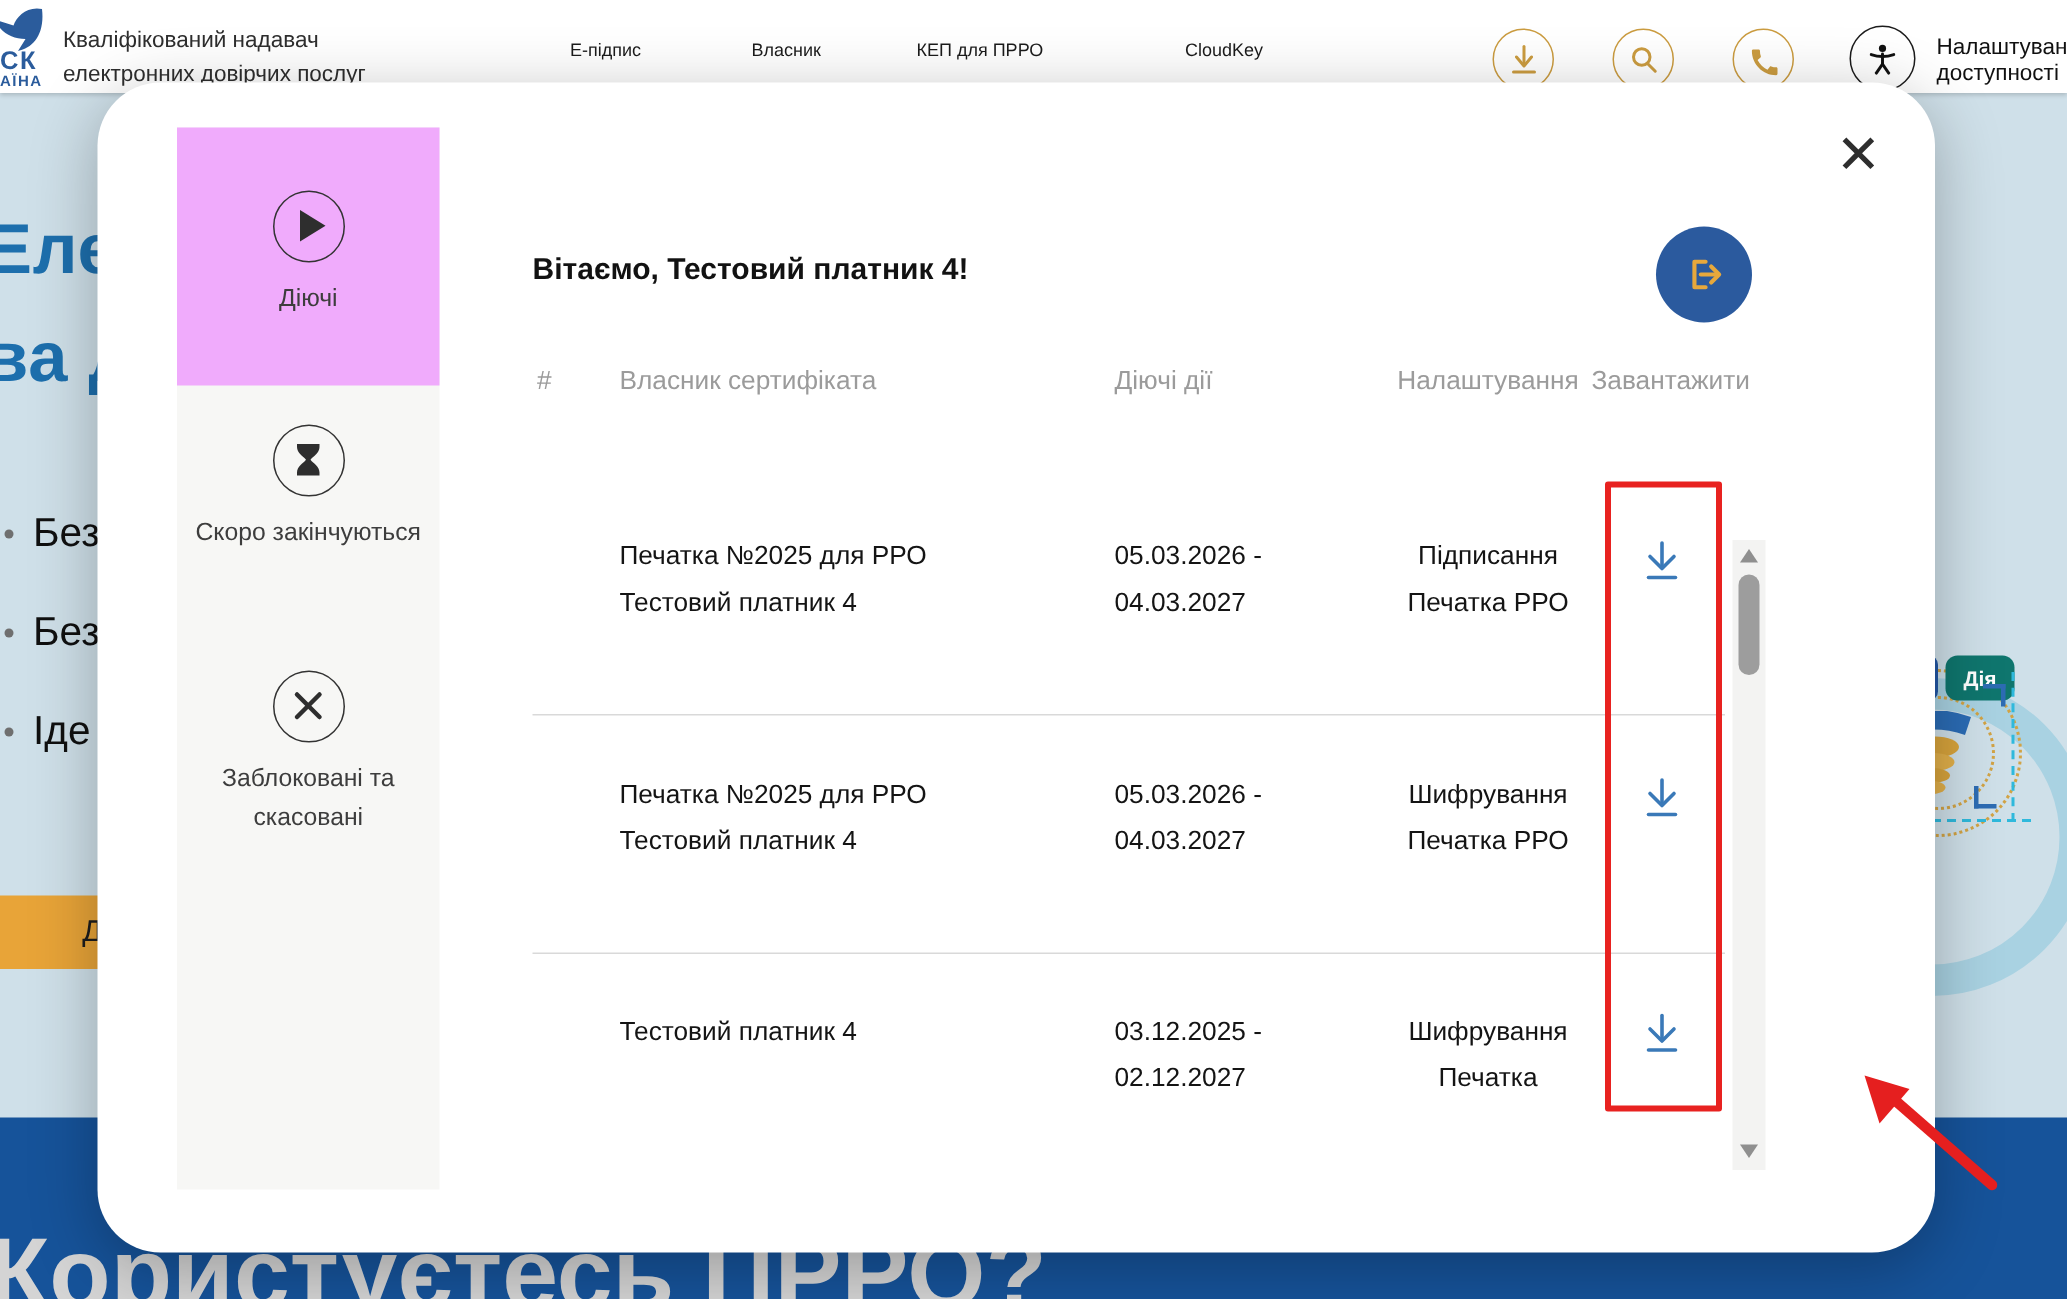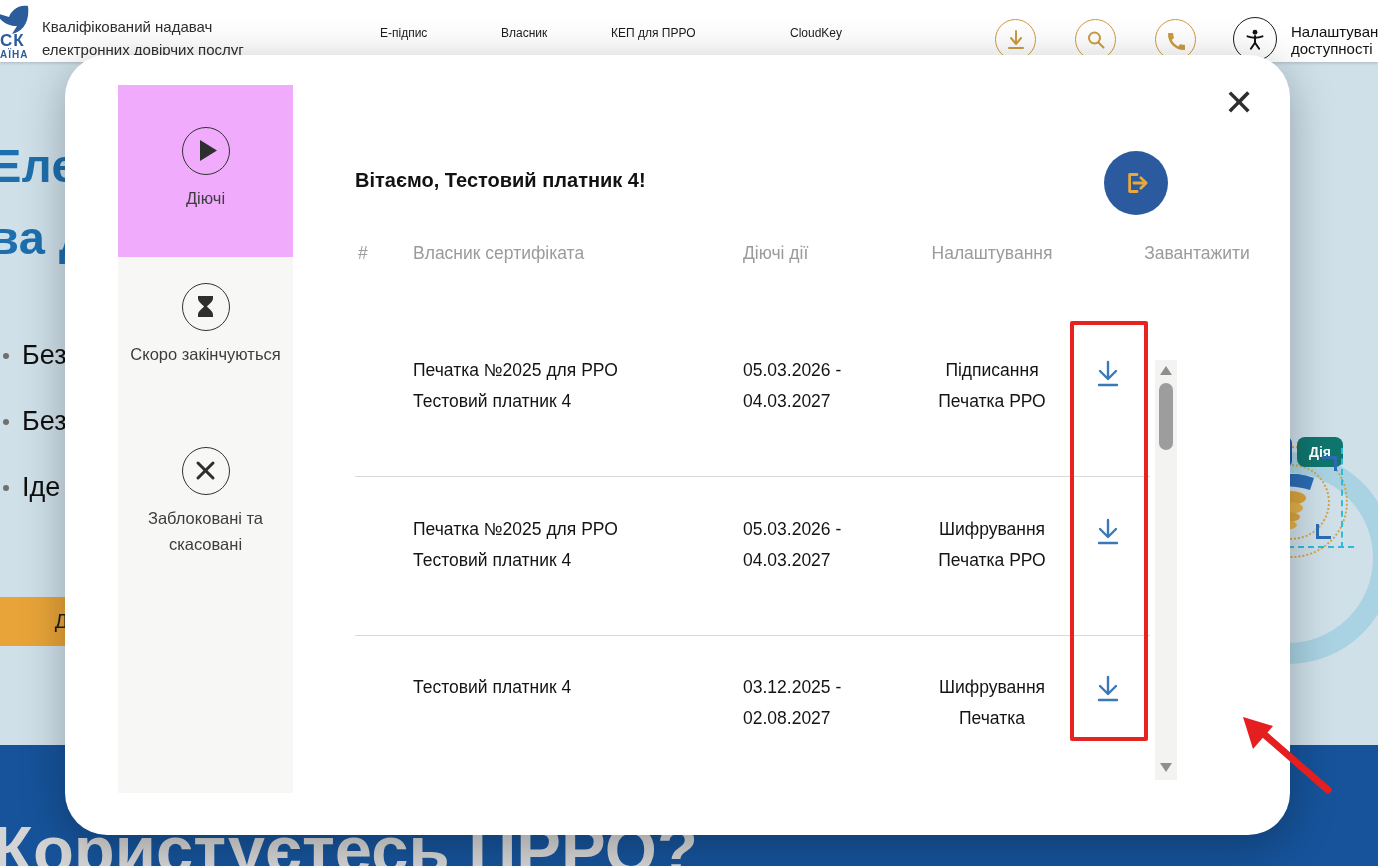--- a/index.html
+++ b/index.html
@@ -80,21 +80,21 @@
 
   .greeting { position:absolute; left:290px; top:114px; font-size:20px; font-weight:bold; color:#121212; }
   .logout-btn { position:absolute; left:1039px; top:96px; width:64px; height:64px; border-radius:50%;
     background:#2b5a9e; display:flex; align-items:center; justify-content:center; cursor:pointer; }
 
   .th { position:absolute; top:188px; font-size:17.5px; color:#9b9b9b; }
   .th-num { left:293px; }
   .th-owner { left:348px; }
   .th-valid { left:678px; }
   .th-purp { left:838px; width:178px; text-align:center; }
-  .th-dl { left:1071px; width:122px; text-align:center; }
+  .th-dl { left:996px; width:122px; }
 
   .cell { position:absolute; font-size:17.5px; color:#141414; line-height:31px; }
   .c-owner { left:348px; }
   .c-valid { left:678px; }
   .c-purp { left:838px; width:178px; text-align:center; }
   .dl-btn { position:absolute; left:1019px; width:48px; height:48px; display:flex; align-items:center;
     justify-content:center; cursor:pointer; }
   .divider { position:absolute; left:290px; width:795px; height:1px; background:#d9d9d9; }
 
   .sb-track { position:absolute; left:1090px; top:305px; width:22px; height:420px; background:#f3f3f2; }
@@ -277,21 +277,21 @@
       </svg>
     </div>
     <div class="divider" style="top:580px;"></div>
 
     <div class="cell c-owner" style="top:617px;">
       <div>Тестовий платник 4</div>
       <div></div>
     </div>
     <div class="cell c-valid" style="top:617px;">
       <div>03.12.2025 -</div>
-      <div>02.08.2027</div>
+      <div>02.12.2027</div>
     </div>
     <div class="cell c-purp" style="top:617px;">
       <div>Шифрування</div>
       <div>Печатка</div>
     </div>
     <div class="dl-btn" style="top:611px;">
       <svg width="34" height="36" viewBox="0 0 34 36">
         <line x1="17" y1="5" x2="17" y2="21" stroke="#3a79b8" stroke-width="2.4" stroke-linecap="round"></line>
         <polyline points="9,14 17,22 25,14" fill="none" stroke="#3a79b8" stroke-width="2.4" stroke-linecap="round" stroke-linejoin="round"></polyline>
         <line x1="8" y1="28" x2="26" y2="28" stroke="#3a79b8" stroke-width="2.4" stroke-linecap="round"></line>

